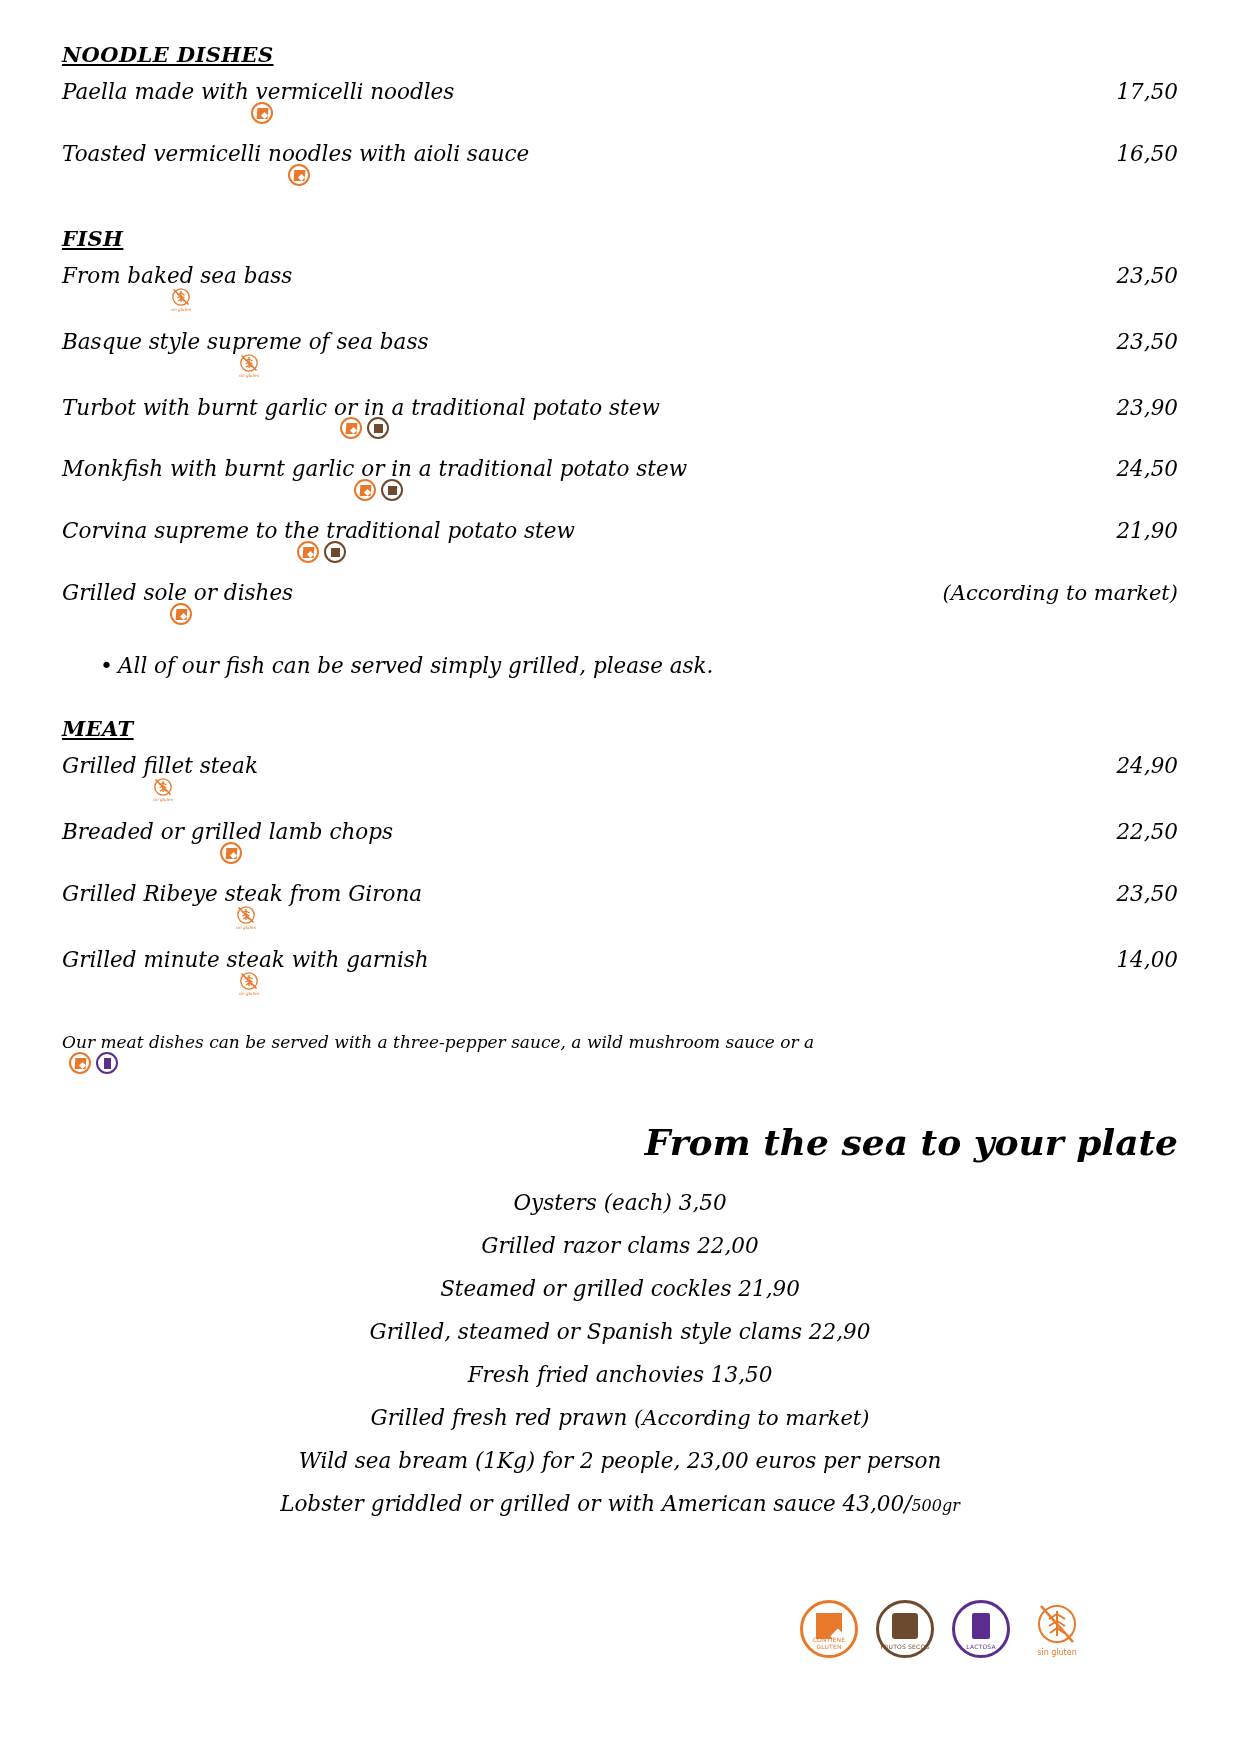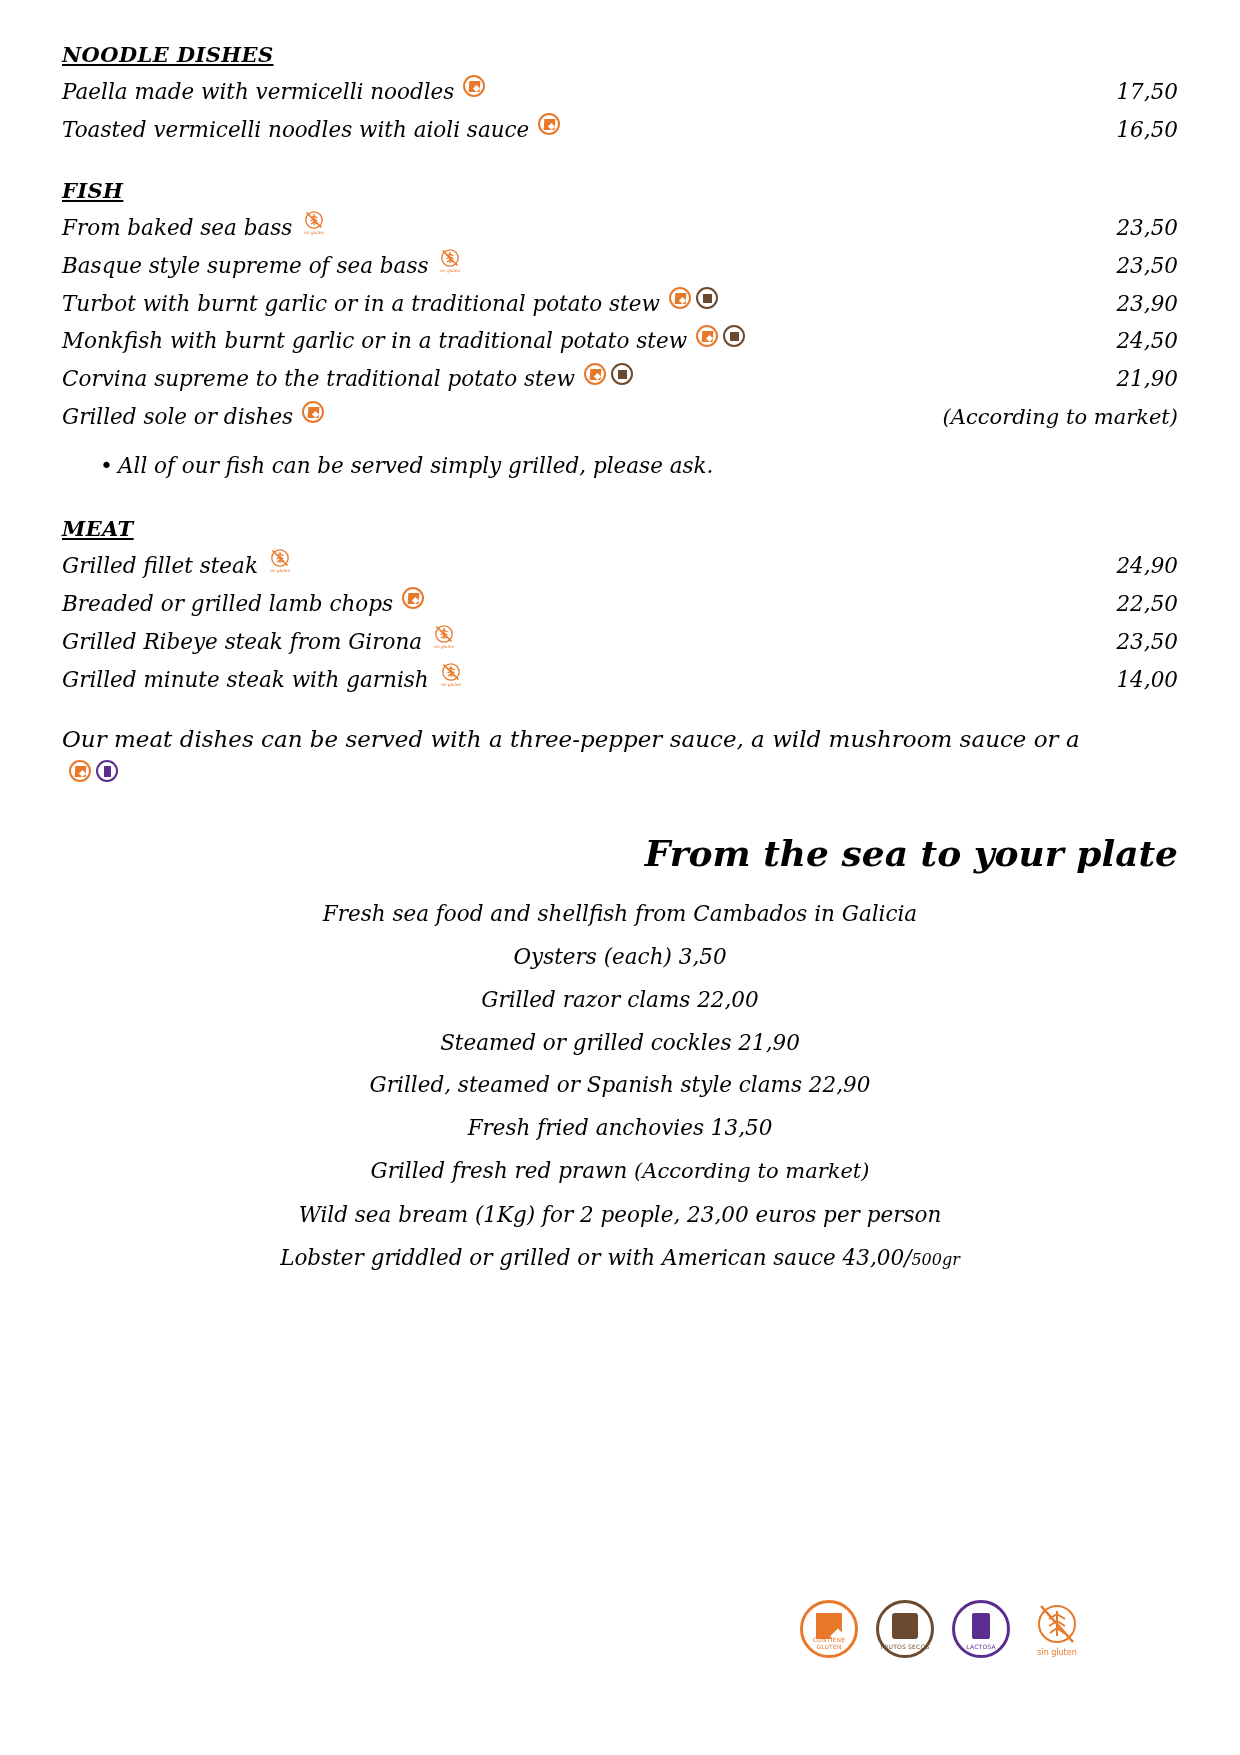--- a/index.html
+++ b/index.html
@@ -52,20 +52,21 @@
     line-height: 1.25;
   }
   .row .name {
     font-family: "DejaVu Serif", serif;
     font-style: italic;
     font-size: 21.5px;
     white-space: nowrap;
     display: flex;
     align-items: center;
     gap: 2px;
+    flex-direction: column;
   }
   .row .spacer { flex: 1 1 auto; }
   .row .price {
     font-family: "DejaVu Serif", serif;
     font-style: italic;
     font-size: 21.5px;
     white-space: nowrap;
     text-align: right;
   }
   .row .price.market {
@@ -151,21 +152,21 @@
   }
   .bullet-text {
     font-family: "DejaVu Serif", serif;
     font-style: italic;
     font-size: 21.5px;
   }
 
   .note {
     font-family: "DejaVu Serif", serif;
     font-style: italic;
-    font-size: 23px;
+    font-size: 17px;
     line-height: 1.7;
     margin-top: 18px;
   }
   .note .icons { transform: translateY(-4px); }
 
   .sea-title {
     font-family: "DejaVu Serif", serif;
     font-style: italic;
     font-weight: 600;
     font-size: 36px;
@@ -477,21 +478,20 @@
       <div>Our meat dishes can be served with a three-pepper sauce, a wild mushroom sauce or a</div>
       <div>
         <span class="icons">
           <span class="ic ic-gluten"></span>
           <span class="ic ic-lactose"></span>
         </span>
       </div>
     </div>
 
     <div class="sea-title">From the sea to your plate</div>
-    <div class="sea-line">Fresh sea food and shellfish from Cambados in Galicia</div>
     <div class="sea-line">Oysters (each) 3,50</div>
     <div class="sea-line">Grilled razor clams 22,00</div>
     <div class="sea-line">Steamed or grilled cockles 21,90</div>
     <div class="sea-line">Grilled, steamed or Spanish style clams 22,90</div>
     <div class="sea-line">Fresh fried anchovies 13,50</div>
     <div class="sea-line">
       <span>Grilled fresh red prawn </span><span class="light">(According to market)</span>
     </div>
     <div class="sea-line">Wild sea bream (1Kg) for 2 people, 23,00 euros per person</div>
     <div class="sea-line">

